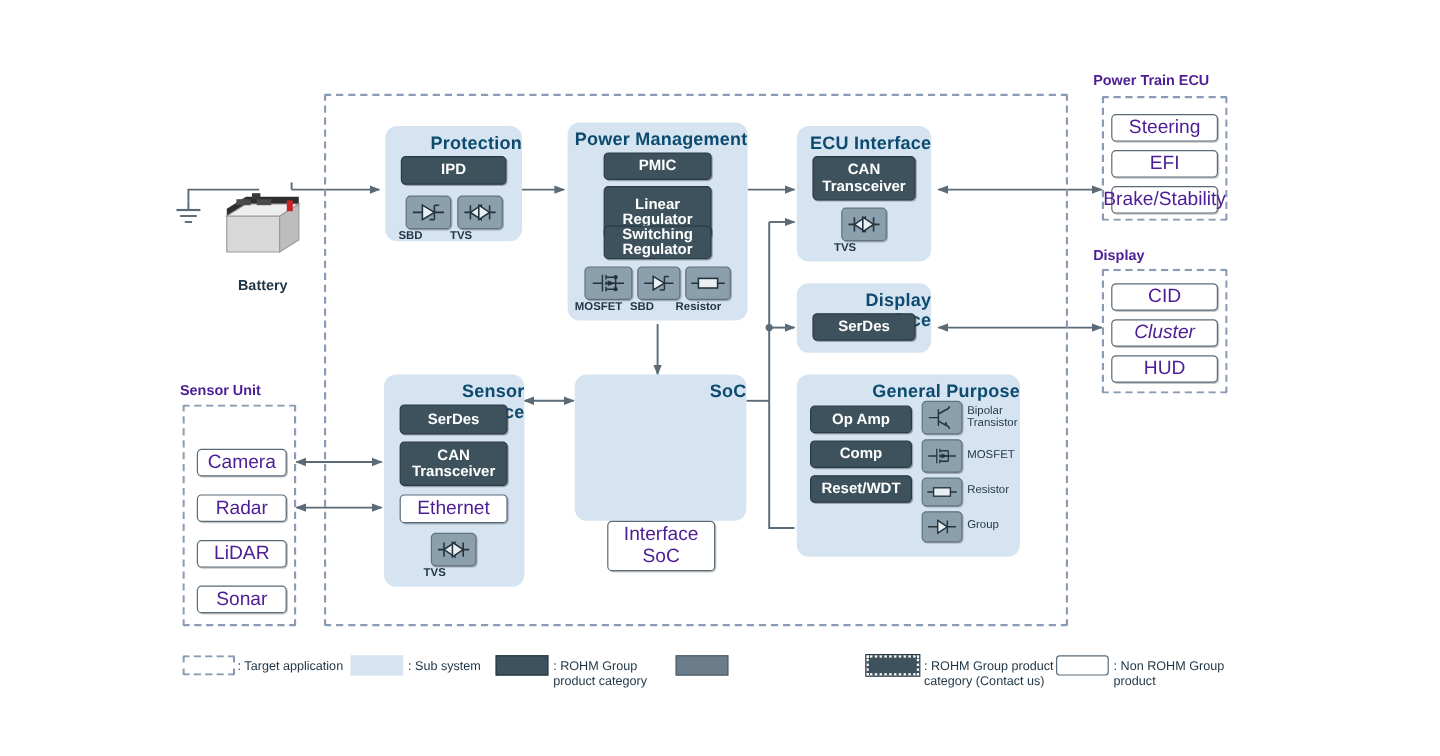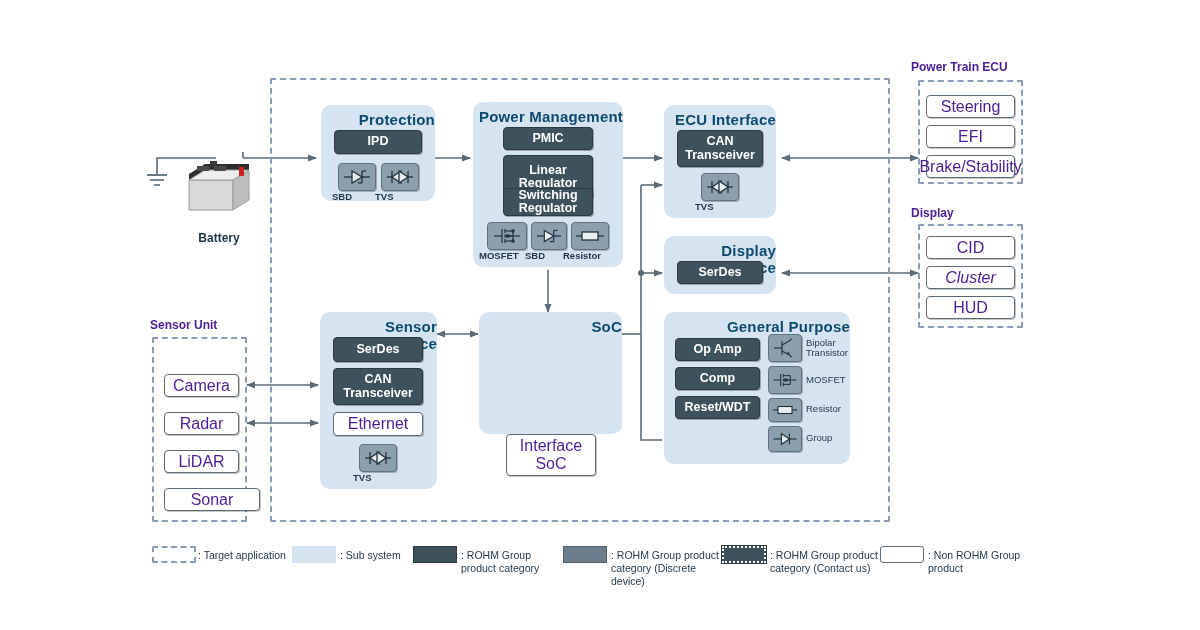--- a/index.html
+++ b/index.html
@@ -322,33 +322,32 @@
   <div class="abs dashed" style="left:918px;top:224px;width:105px;height:104px;"></div>
   <div class="abs white" style="left:926px;top:236px;width:89px;height:23px;">CID</div>
   <div class="abs white" style="left:926px;top:266px;width:89px;height:23px;font-style:italic;">Cluster</div>
   <div class="abs white" style="left:926px;top:296px;width:89px;height:23px;">HUD</div>
 
   <div class="grp-label" style="left:150px;top:318px;">Sensor Unit</div>
   <div class="abs dashed" style="left:152px;top:337px;width:95px;height:185px;"></div>
   <div class="abs white" style="left:164px;top:374px;width:75px;height:23px;">Camera</div>
   <div class="abs white" style="left:164px;top:412px;width:75px;height:23px;">Radar</div>
   <div class="abs white" style="left:164px;top:450px;width:75px;height:23px;">LiDAR</div>
-  <div class="abs white" style="left:164px;top:488px;width:96px;height:23px;">Sonar</div>
+  <div class="abs white" style="left:164px;top:488px;width:75px;height:23px;">Sonar</div>
 
   <div class="lg-sw dashed" style="left:152px;top:546px;width:44px;height:17px;"></div>
   <div class="lg-text" style="left:198px;top:549px;width:130px;">: Target application</div>
 
   <div class="lg-sw" style="left:292px;top:546px;width:44px;height:17px;background:#d6e4f2;"></div>
   <div class="lg-text" style="left:340px;top:549px;width:110px;">: Sub system</div>
 
   <div class="lg-sw" style="left:413px;top:546px;width:44px;height:17px;background:#3d525c;border:1px solid #2b3b44;"></div>
   <div class="lg-text" style="left:461px;top:549px;width:95px;">: ROHM Group product category</div>
 
   <div class="lg-sw" style="left:563px;top:546px;width:44px;height:17px;background:#6b7d8a;border:1px solid #4f606c;"></div>
-  <div class="lg-text" style="left:611px;top:549px;width:110px;">: ROHM Group product category (Discrete device)</div>
 
   <div class="lg-sw" style="left:722px;top:546px;width:44px;height:17px;background:#3d525c;border:2px dotted #ffffff;outline:1px solid #2b3b44;"></div>
   <div class="lg-text" style="left:770px;top:549px;width:110px;">: ROHM Group product category (Contact us)</div>
 
   <div class="lg-sw" style="left:880px;top:546px;width:44px;height:17px;background:#ffffff;border:1px solid #5a6b77;border-radius:3px;"></div>
   <div class="lg-text" style="left:928px;top:549px;width:110px;">: Non ROHM Group product</div>
 
 </div>
 
 </body></html>

